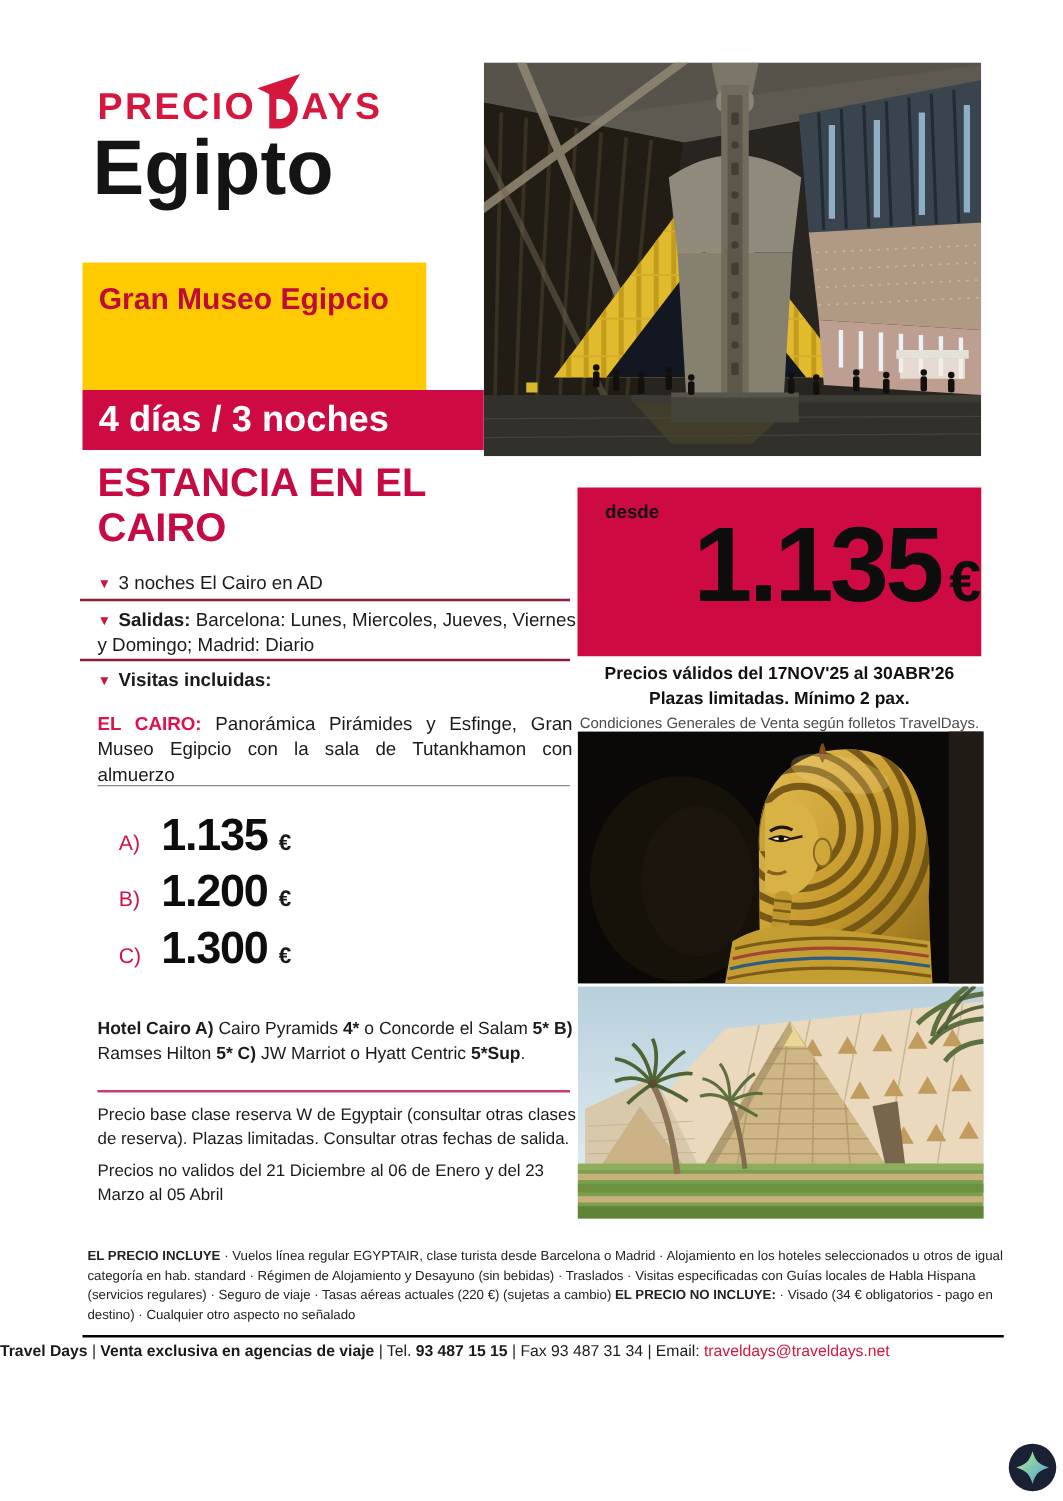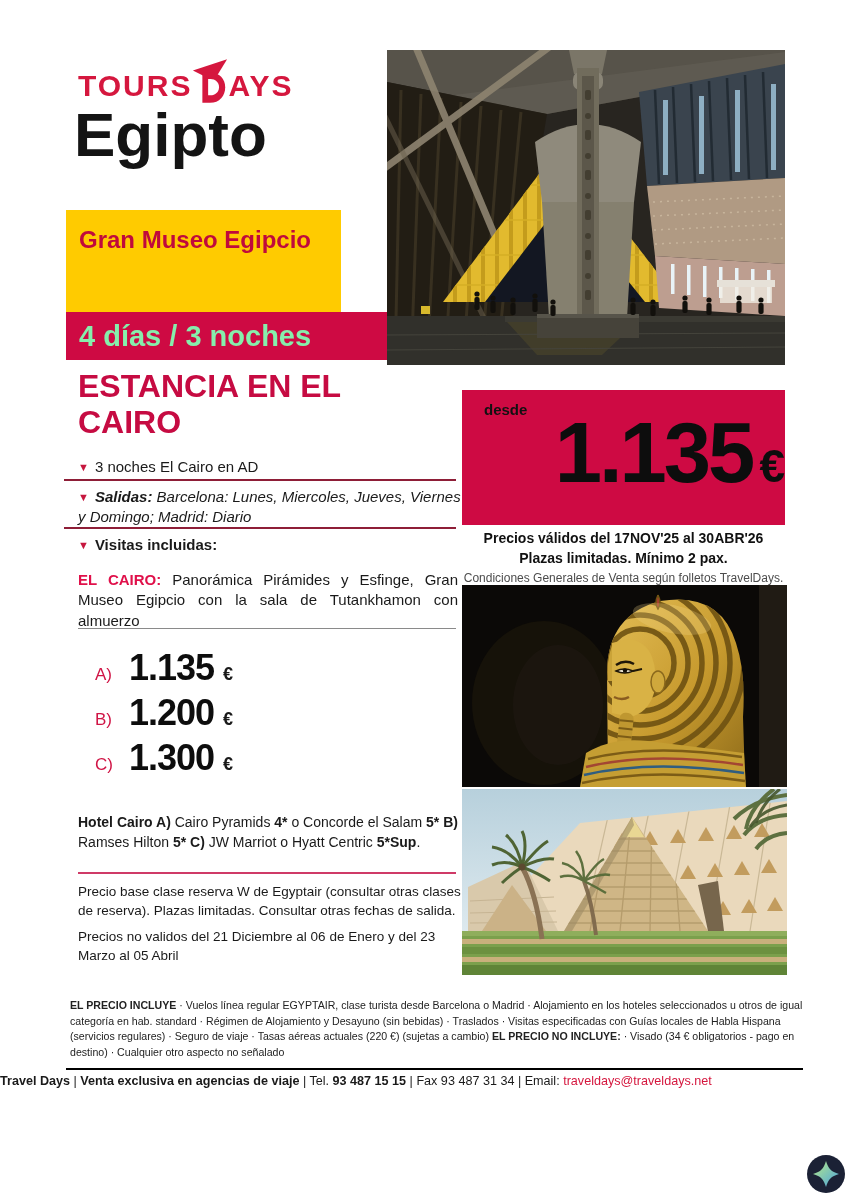--- a/index.html
+++ b/index.html
@@ -12,21 +12,21 @@
         font-weight:bold;font-size:30px;letter-spacing:2px;}
   .logo svg{margin:0 -1px 10px -1px;}
   .title{left:74px;top:104px;margin:0;font-size:62px;font-weight:bold;color:#141414;line-height:1;}
 
   
   .banner-yellow{left:66px;top:210px;width:275px;height:102px;background:#ffcb00;
                  padding:16px 0 0 13px;box-sizing:border-box;}
   .banner-yellow span{font-size:24px;font-weight:bold;color:#c00a3c;}
   .banner-crimson{left:66px;top:312px;width:321px;height:48px;background:#ce0a43;
                   display:flex;align-items:center;padding-left:13px;box-sizing:border-box;}
-  .banner-crimson span{font-size:29px;font-weight:bold;color:#86efac;}
+  .banner-crimson span{font-size:29px;font-weight:bold;color:#ffffff;}
 
   
   .photo{overflow:hidden;}
   .photo svg{display:block;width:100%;height:100%;}
   .photo1{left:387px;top:50px;width:398px;height:315px;}
   .photo2{left:462px;top:585px;width:325px;height:202px;}
   .photo3{left:462px;top:789px;width:325px;height:186px;}
 
   
   .pricebar{left:462px;top:367px;width:323px;height:23px;background:#000;display:flex;
@@ -39,21 +39,21 @@
   .cur-big{font-size:46px;font-weight:bold;color:#0d0d0d;margin-left:7px;}
   .validity{left:462px;top:529px;width:323px;text-align:center;}
   .v1{font-size:14px;font-weight:bold;color:#111;line-height:1.4;}
   .v2{font-size:12px;color:#4c4c4c;margin-top:3px;}
 
   
   .stay-heading{left:78px;top:368px;width:300px;margin:0;font-size:32px;font-weight:bold;
                 color:#c60b42;line-height:1.13;}
   .bullet{left:78px;width:386px;font-size:15px;line-height:1.32;color:#1a1a1a;}
   .tri{color:#c6173e;font-size:11px;margin-right:6px;vertical-align:1px;}
-  .b1{top:457px;} .b2{top:487px;font-style:italic;} .b3{top:535px;}
+  .b1{top:457px;} .b2{top:487px;} .b3{top:535px;}
   .rule{height:0;border-top:2px solid #8e1e37;}
   .r1{left:64px;top:479px;width:392px;}
   .r2{left:64px;top:527px;width:392px;}
   .rule-gray{border-top:1px solid #8a8a8a;}
   .r3{left:78px;top:628px;width:378px;}
   .rule-pink{border-top:2px solid #cf3a67;}
   .r4{left:78px;top:872px;width:378px;}
   .rule-black{border-top:2px solid #000;}
   .r5{left:66px;top:1068px;width:737px;}
   .visit{left:78px;top:570px;width:380px;margin:0;font-size:15px;line-height:1.35;text-align:justify;}
@@ -73,21 +73,21 @@
   .footer2{left:0;top:1091px;width:850px;text-align:center;font-size:11.4px;color:#1a1a1a;}
   .email{color:#d5173e;text-decoration:none;}
   .badge{left:806px;top:1154px;width:40px;height:40px;cursor:pointer;}
 </style>
 </head>
 <body>
 
 <div class="page">
 
   <div class="abs logo">
-    <span>TOURS</span>
+    <span>PRECIO</span>
       <svg width="38" height="46" viewBox="0 0 40 46">
         <polygon points="2,12 38,0 24,23" fill="#d5173e"></polygon>
         <path d="M12,14 h8 c10,0 16,7 16,15.5 c0,9 -6,16.5 -16,16.5 h-8 z" fill="#d5173e"></path>
         <path d="M18,21 h2.5 c5,0 9,3.5 9,8.5 c0,5 -4,8.5 -9,8.5 h-2.5 z" fill="#ffffff"></path>
       </svg>
       <span>AYS</span>
   </div>
 
   <h1 class="abs title">Egipto</h1>
 

